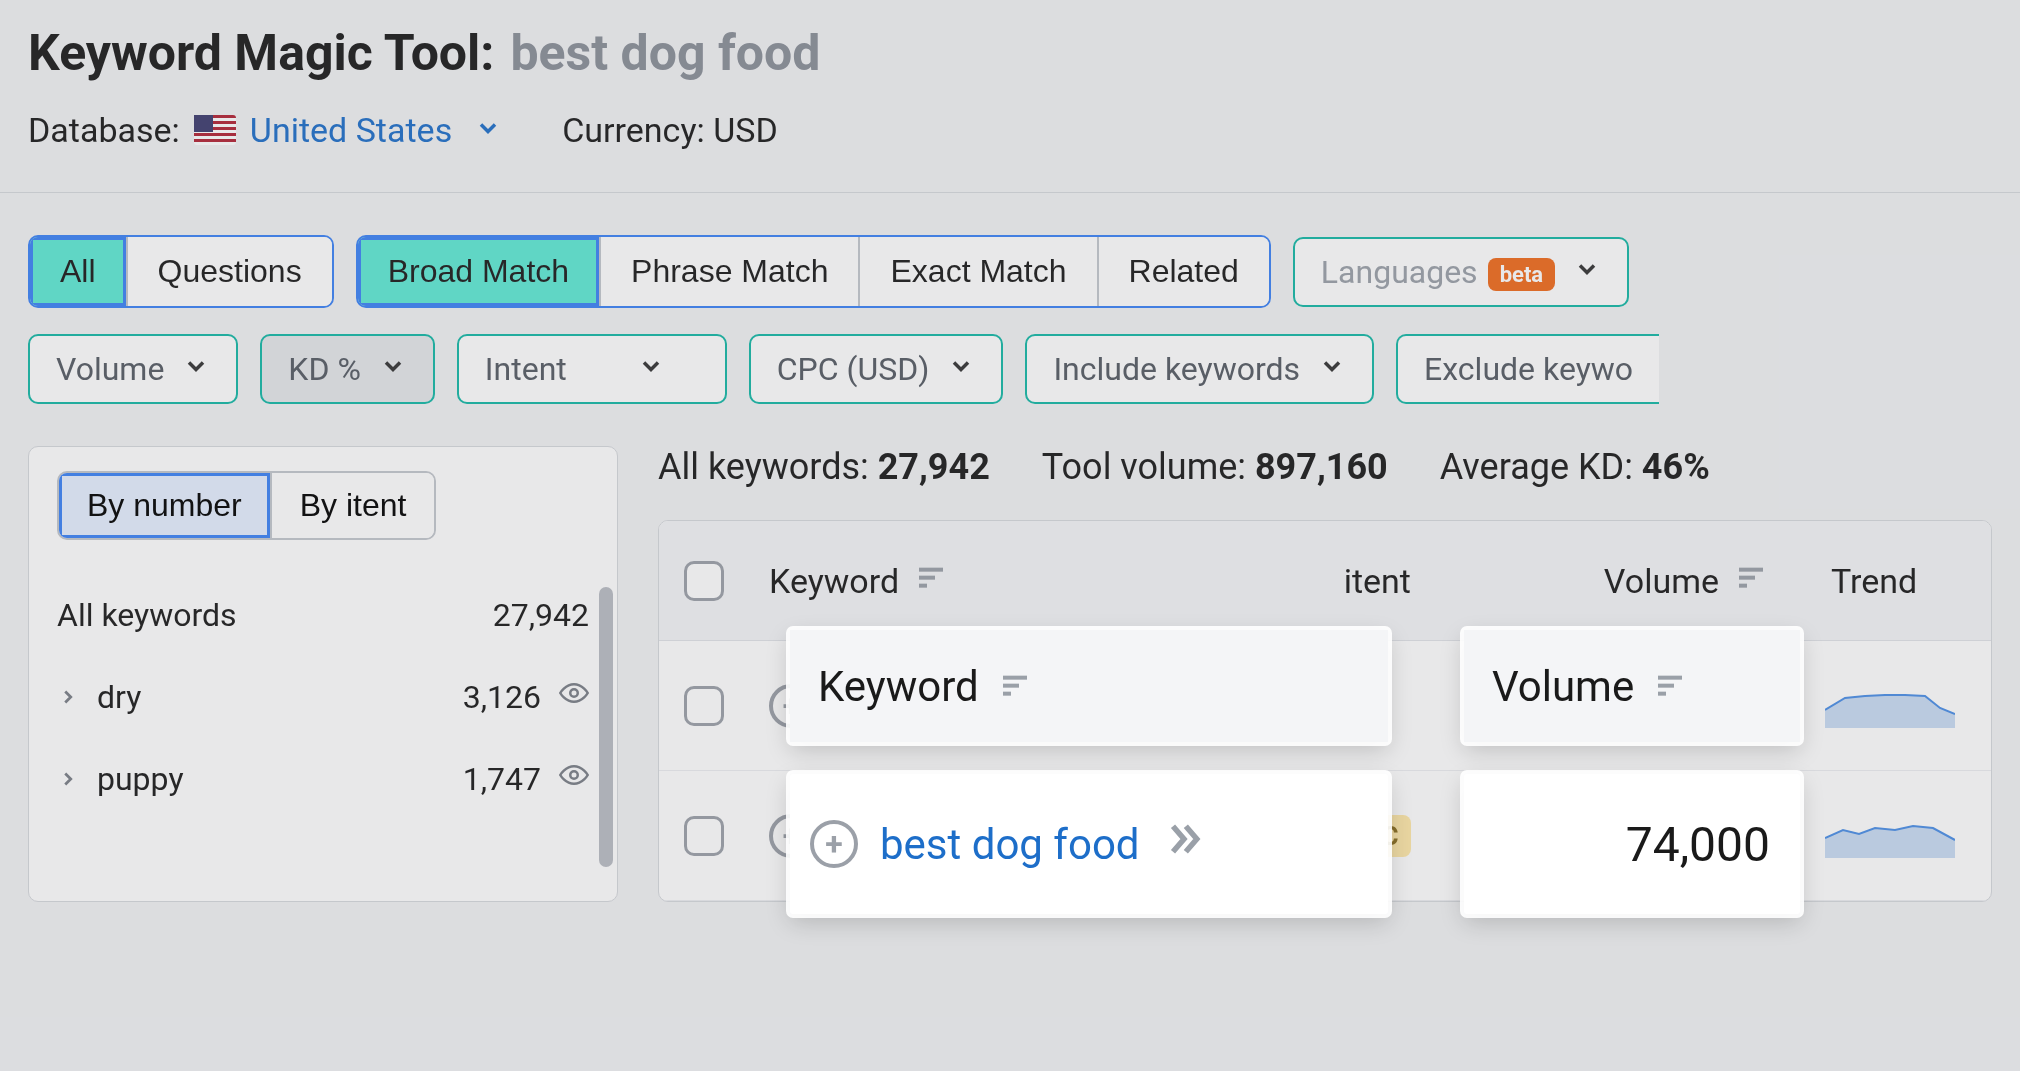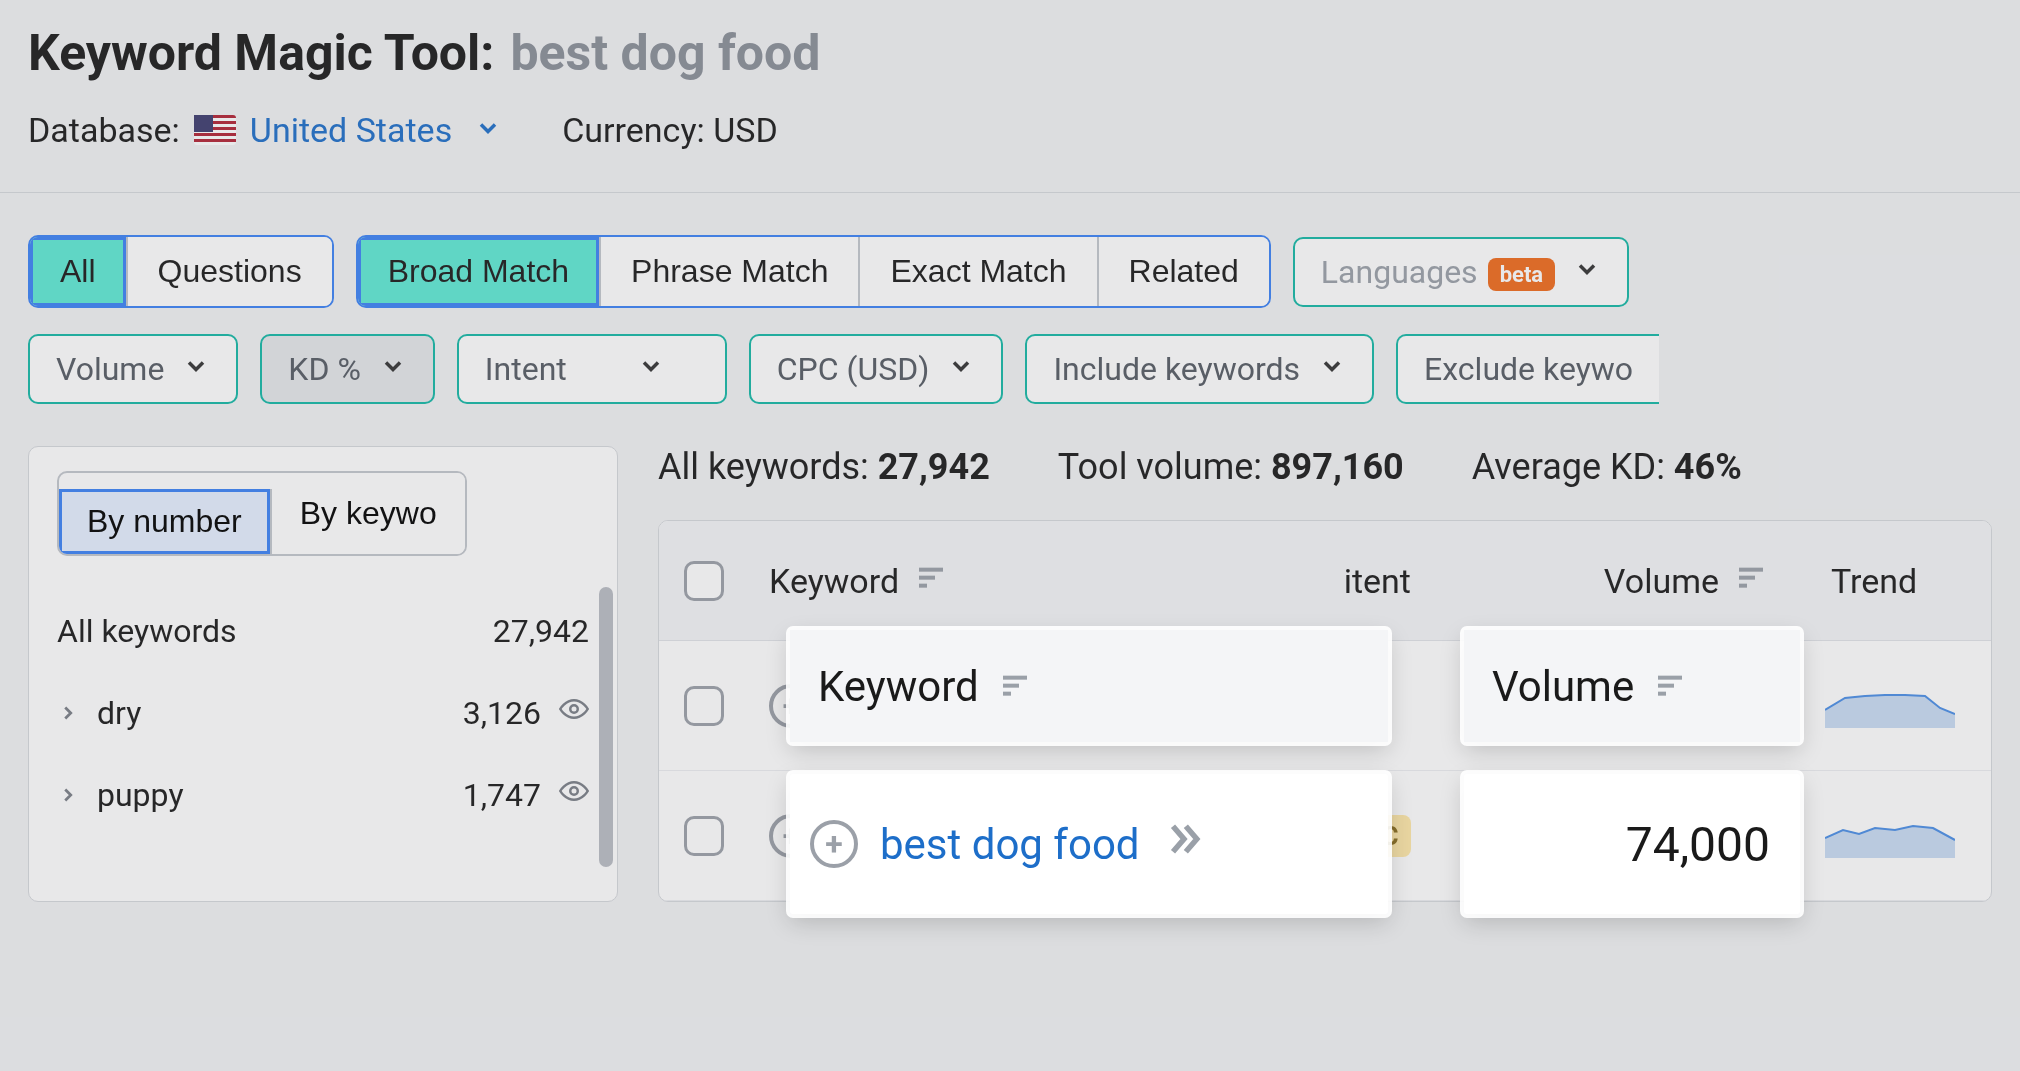--- a/index.html
+++ b/index.html
@@ -94,39 +94,39 @@
     width:590px; background:#fff; border:1px solid #d6d9dd; border-radius:10px;
     position:relative; padding-bottom:20px;
   }
   .sidebar .sortseg {
     display:inline-flex; margin:24px 0 0 28px;
     border:2px solid #c3c7cd; border-radius:10px; overflow:hidden;
   }
   .sidebar .sortseg button {
     border:none; background:#fff; font-size:32px; padding:14px 28px; cursor:pointer;
   }
-  .sidebar .sortseg button:first-child { border-right:2px solid #c3c7cd;margin-top:16px; }
+  .sidebar .sortseg button:first-child { border-right:2px solid #c3c7cd; }
   .sidebar .sortseg button.active { background:#e5efff; box-shadow: inset 0 0 0 3px #3b82f6; }
 
   .sidebar-list { margin-top:34px; }
   .sidebar-row {
     display:flex; align-items:center; justify-content:space-between;
     padding:22px 28px; font-size:32px;
   }
   .sidebar-row .left { display:flex; align-items:center; gap:18px; }
   .sidebar-row .right { display:flex; align-items:center; gap:18px; color:#1a1a1a; }
   .chev-right svg { width:22px; height:22px; }
   .eye svg { width:30px; height:30px; }
   .sidebar .scroll-thumb {
     position:absolute; right:4px; top:140px; width:14px; height:280px;
     background:#b9bdc4; border-radius:8px;
   }
 
   .main { flex:1; position:relative; }
-  .stats-row { display:flex; gap:68px; font-size:36px; align-items:flex-start; }
+  .stats-row { display:flex; gap:52px; font-size:36px; align-items:flex-start; }
   .stats-row b { font-weight:700; }
 
   .table {
     margin-top:32px; background:#fff; border:1px solid #d6d9dd; border-radius:10px;
     overflow:hidden;
   }
   .thead, .trow {
     display:grid;
     grid-template-columns: 90px 1fr 120px 360px 200px;
     align-items:center;
@@ -271,21 +271,21 @@
         <span>Exclude keywo</span>
       </div>
     </div>
   </div>
 
   <div class="body-cols">
 
     <div class="sidebar">
       <div class="sortseg">
         <button class="active">By number</button>
-        <button>By keywo</button>
+        <button>By itent</button>
       </div>
       <div class="sidebar-list">
         <div class="sidebar-row">
           <div class="left">
               <span>All keywords</span>
             </div>
           <div class="right">
               <span>27,942</span>
             </div>
         </div>

